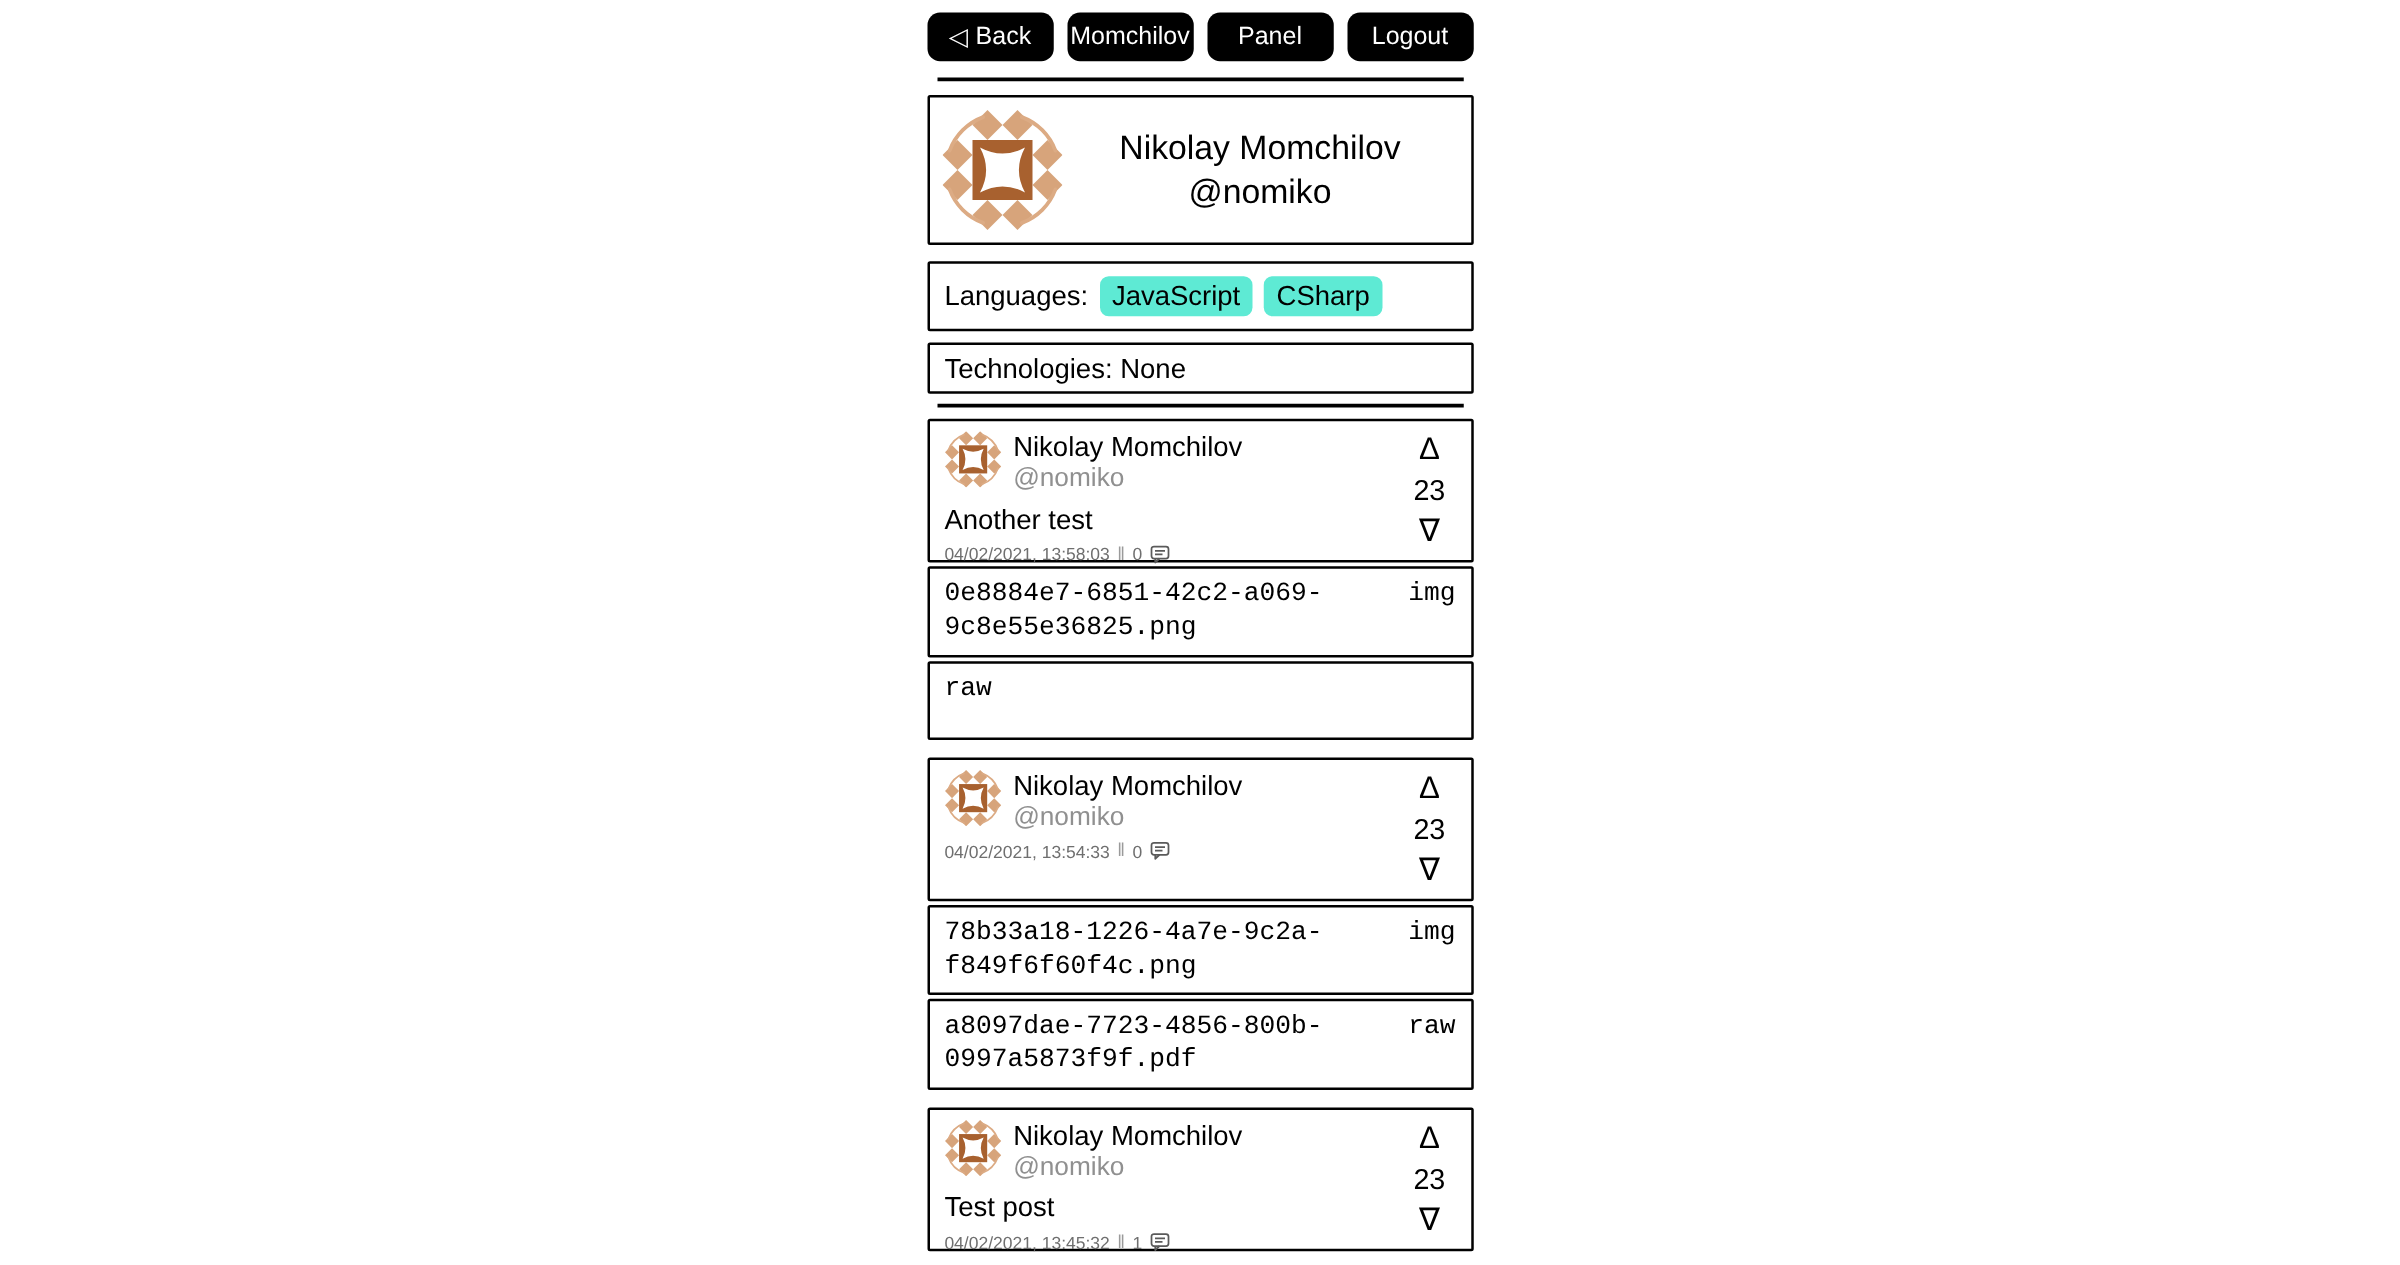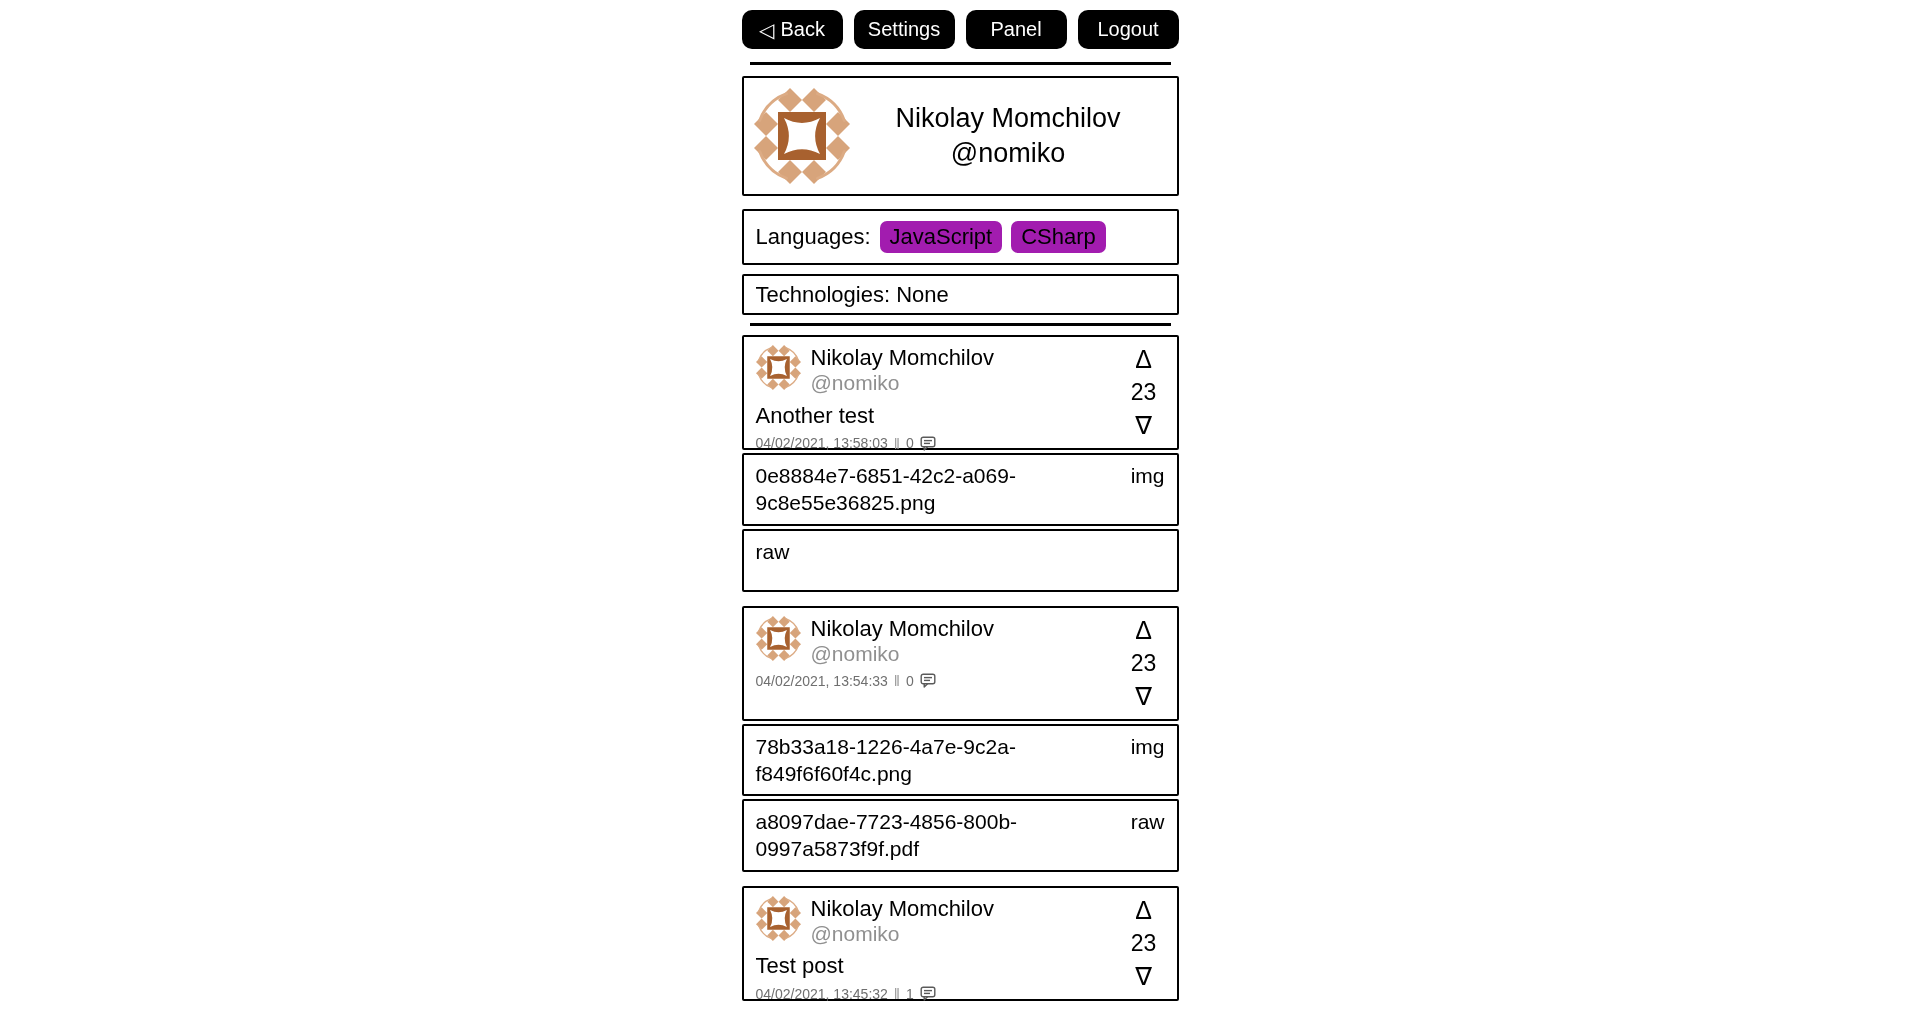--- a/index.html
+++ b/index.html
@@ -21,57 +21,57 @@
 
   .card { background: #fff; border: 2px solid #000; border-radius: 2px; }
 
   
   .profile-card { display: flex; align-items: center; padding: 10px; height: 120px; margin-bottom: 13px; }
   .avatar-lg { width: 96px; height: 96px; flex: none; }
   .avatar-sm { width: 45px; height: 45px; flex: none; }
   .profile-names { flex: 1; text-align: center; font-size: 27px; line-height: 1.3; }
 
   .languages-card { display: flex; align-items: center; gap: 9px; padding: 10px 12px; height: 56px; font-size: 22px; margin-bottom: 9px; }
-  .chip { background: #a21caf; border-radius: 7px; padding: 3px 10px; font-size: 22px; white-space: nowrap; }
+  .chip { background: #5eead4; border-radius: 7px; padding: 3px 10px; font-size: 22px; white-space: nowrap; }
   .tech-card { display: flex; align-items: center; padding: 8px 12px; height: 41px; font-size: 22px; }
 
   
   .post-group { margin-bottom: 14px; }
   .post-card { display: flex; padding: 8px 12px 6px; height: 115px; cursor: pointer; }
   .post-main { flex: 1; min-width: 0; }
   .post-header { display: flex; align-items: flex-start; gap: 10px; }
   .author-name { font-size: 22px; line-height: 1.2; }
   .author-handle { font-size: 21px; color: #909090; line-height: 1.15; }
   .post-title { font-size: 22px; margin-top: 7px; }
   .post-meta { font-size: 14px; color: #6f6f6f; margin-top: 6px; display: flex; align-items: center; gap: 6px; }
   .meta-sep { color: #9a9a9a; font-size: 15px; }
   .vote-col { display: flex; flex-direction: column; justify-content: space-between; align-items: center;
               width: 42px; font-size: 25px; padding: 2px 0 4px; }
   .vote-arrow { cursor: pointer; line-height: 1; }
   .vote-count { font-size: 23px; }
 
   .attachment { display: flex; justify-content: space-between; align-items: flex-start;
                 padding: 7px 12px; min-height: 63px; margin-top: 3px; font-size: 21px;
-                line-height: 1.3; cursor: pointer; }
+                line-height: 1.3; cursor: pointer; font-family: Liberation Mono, monospace; }
   .filename { width: 310px; overflow-wrap: anywhere; }
   .filetype { flex: none; }
 
   .bubble-icon { width: 16px; height: 15px; display: inline-block; }
 </style>
 </head>
 <body>
 
 <div class="column">
 
   <nav class="toolbar">
     <button>
       <span>◁</span>
       <span>Back</span>
     </button>
-    <button>Settings</button>
+    <button>Momchilov</button>
     <button>Panel</button>
     <button>Logout</button>
   </nav>
 
   <hr class="divider">
 
   <section class="card profile-card">
     <div class="avatar-lg">
   <svg viewBox="0 0 64 64" width="100%" height="100%" xmlns="http://www.w3.org/2000/svg">
     <g fill="#d7a47b">

